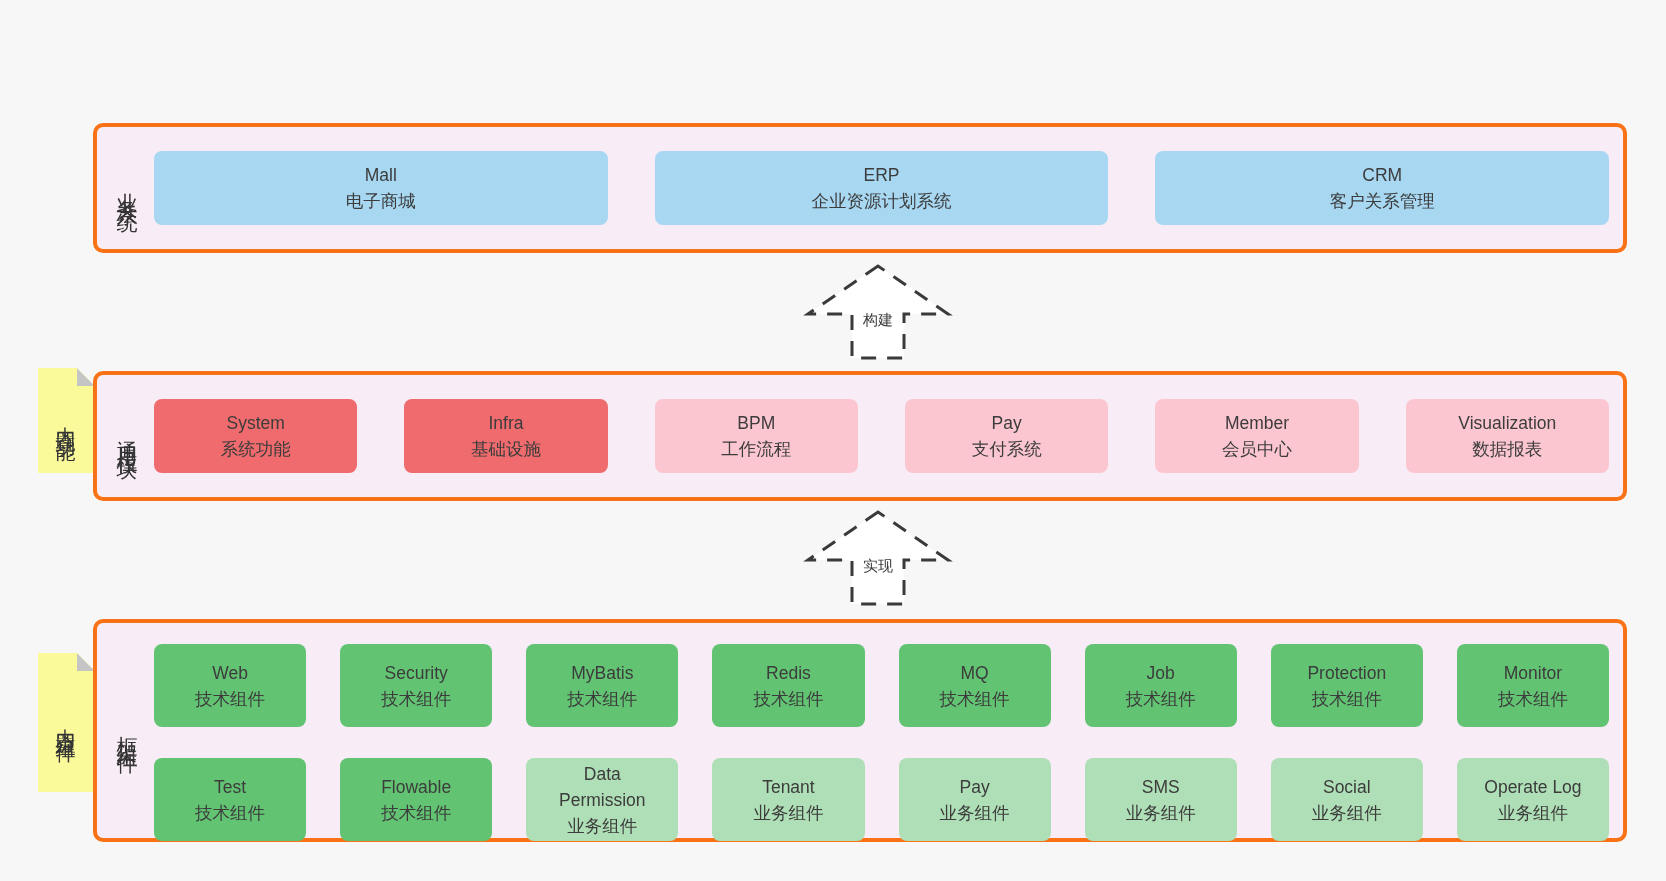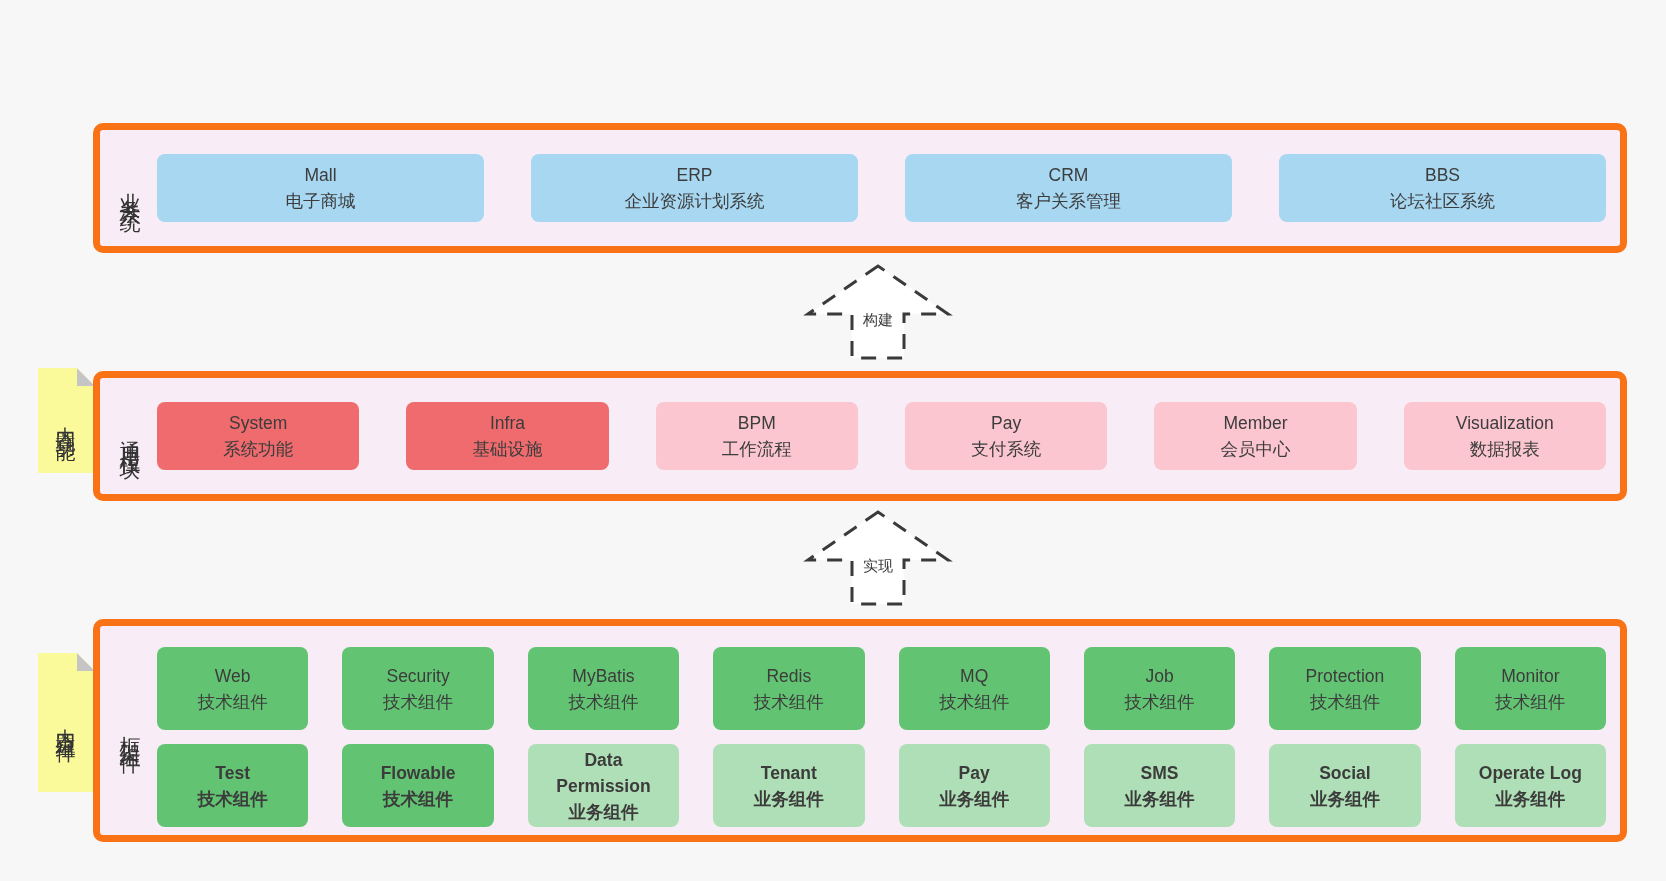--- a/index.html
+++ b/index.html
@@ -3,36 +3,36 @@
 <meta charset="utf-8">
 <style>
   html,body{margin:0;padding:0;}
   body{
     width:1666px;height:881px;position:relative;overflow:hidden;
     background:#f7f7f7;color:#3c3c3c;
     font-family:"Liberation Sans", sans-serif;
   }
   .section{
     position:absolute;left:93px;width:1534px;box-sizing:border-box;
-    background:#f8edf6;border:7px solid #f97316;border-radius:10px;z-index:2;
+    background:#f8edf6;border:4px solid #f97316;border-radius:10px;z-index:2;
   }
   #sec-business{top:123px;height:130px;}
   #sec-modules{top:371px;height:130px;}
   #sec-framework{top:619px;height:223px;padding-left:28px;}
   .vlabel{
     position:absolute;left:8px;top:0;bottom:0;width:44px;
     display:flex;align-items:center;justify-content:center;
     writing-mode:vertical-rl;text-orientation:upright;
     font-size:21px;letter-spacing:6px;color:#333;
   }
   .row{position:absolute;left:57px;right:14px;display:flex;}
   .row-single{top:24px;bottom:24px;gap:47px;}
   .row-fw{height:83px;gap:34px;}
   .row-fw.r1{top:21px;}
-  .row-fw.r2{top:118px;font-weight:bold;}
+  .row-fw.r2{top:135px;}
   .box{
     flex:1;border-radius:8px;display:flex;flex-direction:column;
     align-items:center;justify-content:center;text-align:center;
     font-size:17.5px;line-height:26px;color:#3c3c3c;
   }
   .box .en{white-space:pre-line;}
   .blue{background:#a7d7f1;}
   .red{background:#ef6b6d;}
   .pink{background:#fbc6d0;}
   .green{background:#62c473;}
@@ -70,24 +70,20 @@
       <div class="zh">电子商城</div>
     </div>
     <div class="box blue">
       <div class="en">ERP</div>
       <div class="zh">企业资源计划系统</div>
     </div>
     <div class="box blue">
       <div class="en">CRM</div>
       <div class="zh">客户关系管理</div>
     </div>
-    <div class="box blue">
-      <div class="en">BBS</div>
-      <div class="zh">论坛社区系统</div>
-    </div>
   </div>
 </div>
 
 <div class="arrow-wrap" id="arrow-build">
   <svg width="156" height="100" viewBox="0 0 156 100">
     <path d="M78 4 L8 52 L52 52 L52 96 L104 96 L104 52 L148 52 Z" fill="#ffffff" stroke="#3a3a3a" stroke-width="3" stroke-dasharray="15 11" stroke-linejoin="miter"></path>
   </svg>
   <div class="arrow-label"><span>构建</span></div>
 </div>
 

